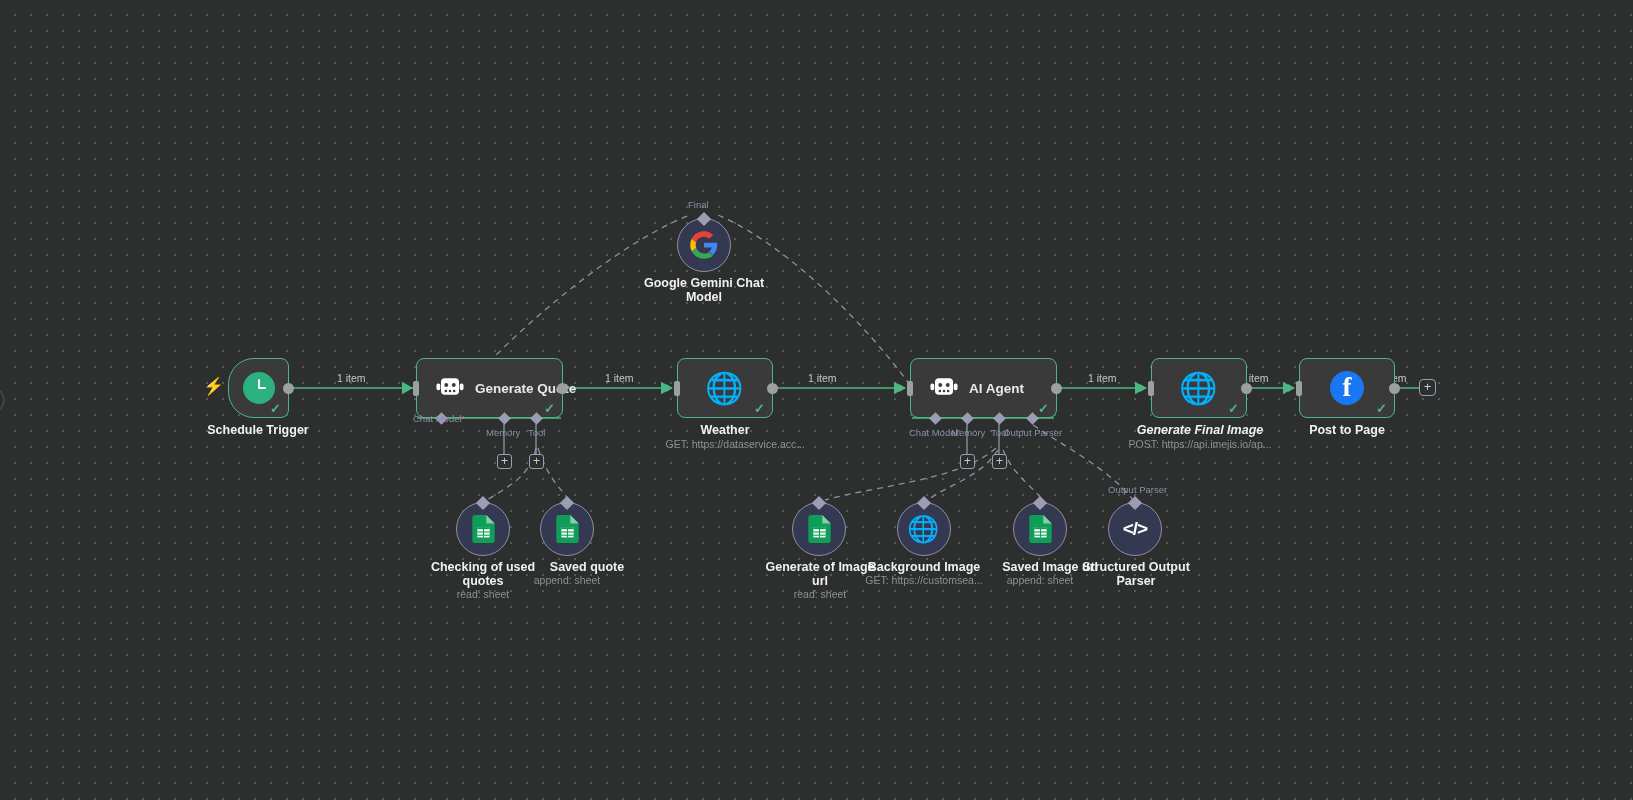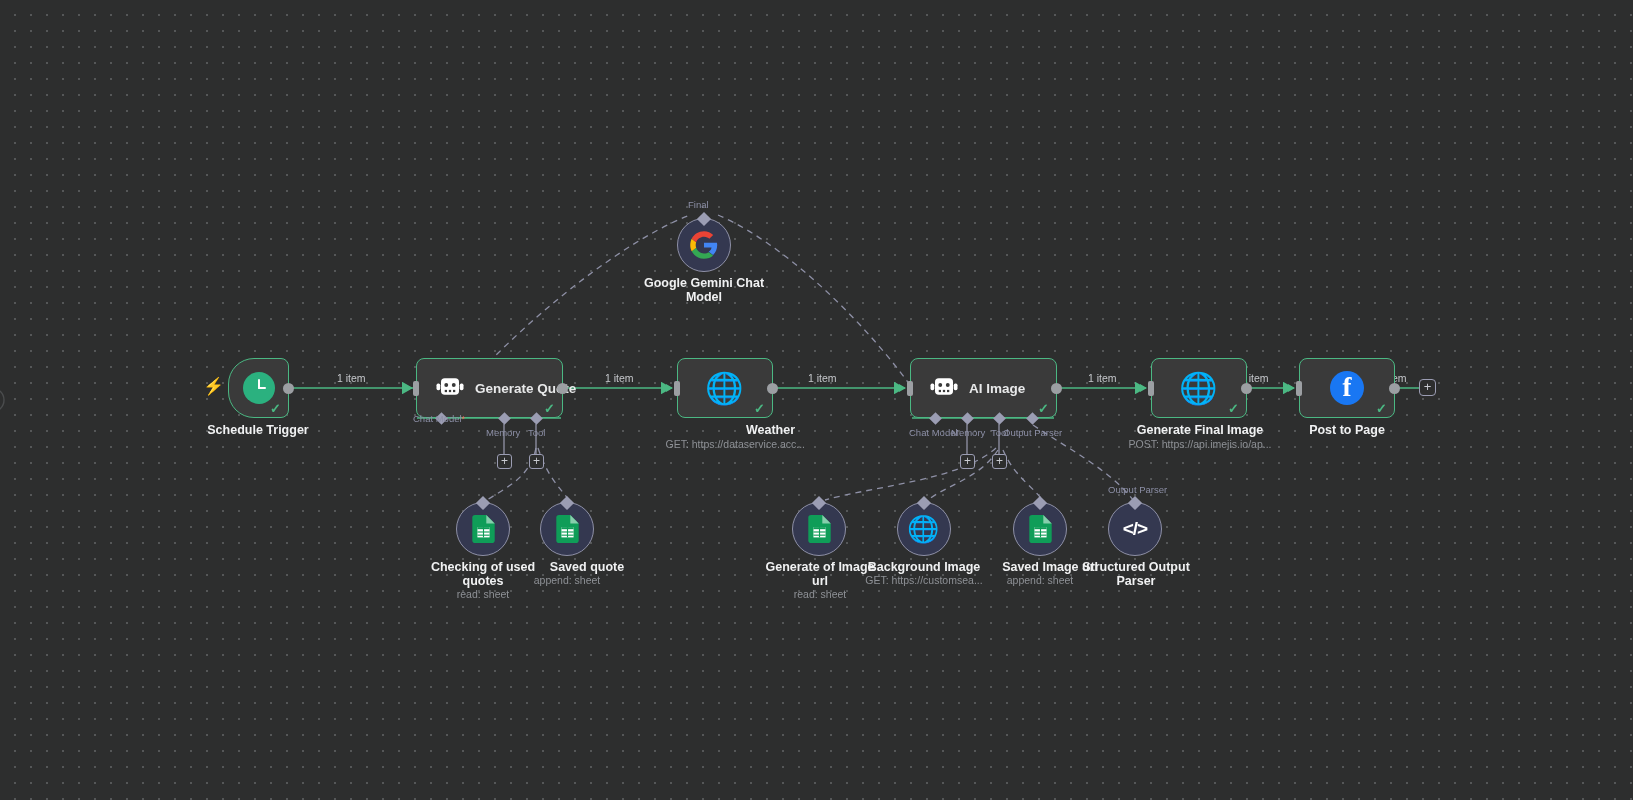--- a/index.html
+++ b/index.html
@@ -233,39 +233,39 @@
 
   <div class="node" style="left:677px; top:358px;">
     <div class="port-arrow"></div>
     <div class="port-in"></div>
     <div class="node-icon">
         <div class="ico-globe">🌐</div>
       </div>
     <div class="check">✓</div>
     <div class="port-out"></div>
   </div>
-  <div class="node-label" style="left:655px; top:423px; width:140px;text-align:right;">Weather</div>
+  <div class="node-label" style="left:655px; top:423px; width:140px;">Weather</div>
   <div class="node-sub" style="left:645px; top:438px; width:160px;text-align:right;">GET: https://dataservice.acc...</div>
 
   <div class="node wide" style="left:910px; top:358px;">
     <div class="port-arrow"></div>
     <div class="port-in"></div>
     <div class="node-icon">
       <svg class="robot" viewBox="0 0 40 34">
         <rect x="8" y="4" width="24" height="22" rx="5" fill="#fff"></rect>
         <rect x="2" y="11" width="5" height="9" rx="2.2" fill="#fff"></rect>
         <rect x="33" y="11" width="5" height="9" rx="2.2" fill="#fff"></rect>
         <circle cx="15" cy="13" r="2.6" fill="#3a3a3a"></circle>
         <circle cx="25" cy="13" r="2.6" fill="#3a3a3a"></circle>
         <rect x="13" y="19.5" width="3" height="3" fill="#3a3a3a"></rect>
         <rect x="18.5" y="19.5" width="3" height="3" fill="#3a3a3a"></rect>
         <rect x="24" y="19.5" width="3" height="3" fill="#3a3a3a"></rect>
       </svg>
     </div>
-    <div class="node-inner-title">AI Image</div>
+    <div class="node-inner-title">AI Agent</div>
     <div class="check">✓</div>
     <div class="port-out"></div>
   </div>
   <div class="diamond" style="left:931px; top:414px;"></div>
   <div class="conn-label" style="left:909px; top:427px;">Chat Model</div>
   <div class="diamond" style="left:963px; top:414px;"></div>
   <div class="conn-label" style="left:951px; top:427px;">Memory</div>
   <div class="diamond" style="left:995px; top:414px;"></div>
   <div class="conn-label" style="left:991px; top:427px;">Tool</div>
   <div class="diamond" style="left:1028px; top:414px;"></div>
@@ -279,21 +279,21 @@
 
   <div class="node" style="left:1151px; top:358px;">
     <div class="port-arrow"></div>
     <div class="port-in"></div>
     <div class="node-icon">
         <div class="ico-globe">🌐</div>
       </div>
     <div class="check">✓</div>
     <div class="port-out"></div>
   </div>
-  <div class="node-label" style="left:1114px; top:423px; width:172px;">Generate Final Image</div>
+  <div class="node-label" style="left:1114px; top:423px; width:172px;font-style:italic;">Generate Final Image</div>
   <div class="node-sub" style="left:1105px; top:438px; width:190px;">POST: https://api.imejis.io/ap...</div>
 
   <div class="node" style="left:1299px; top:358px;">
     <div class="port-arrow"></div>
     <div class="port-in"></div>
     <div class="node-icon">
         <div class="ico-fb">f</div>
       </div>
     <div class="check">✓</div>
     <div class="port-out"></div>

